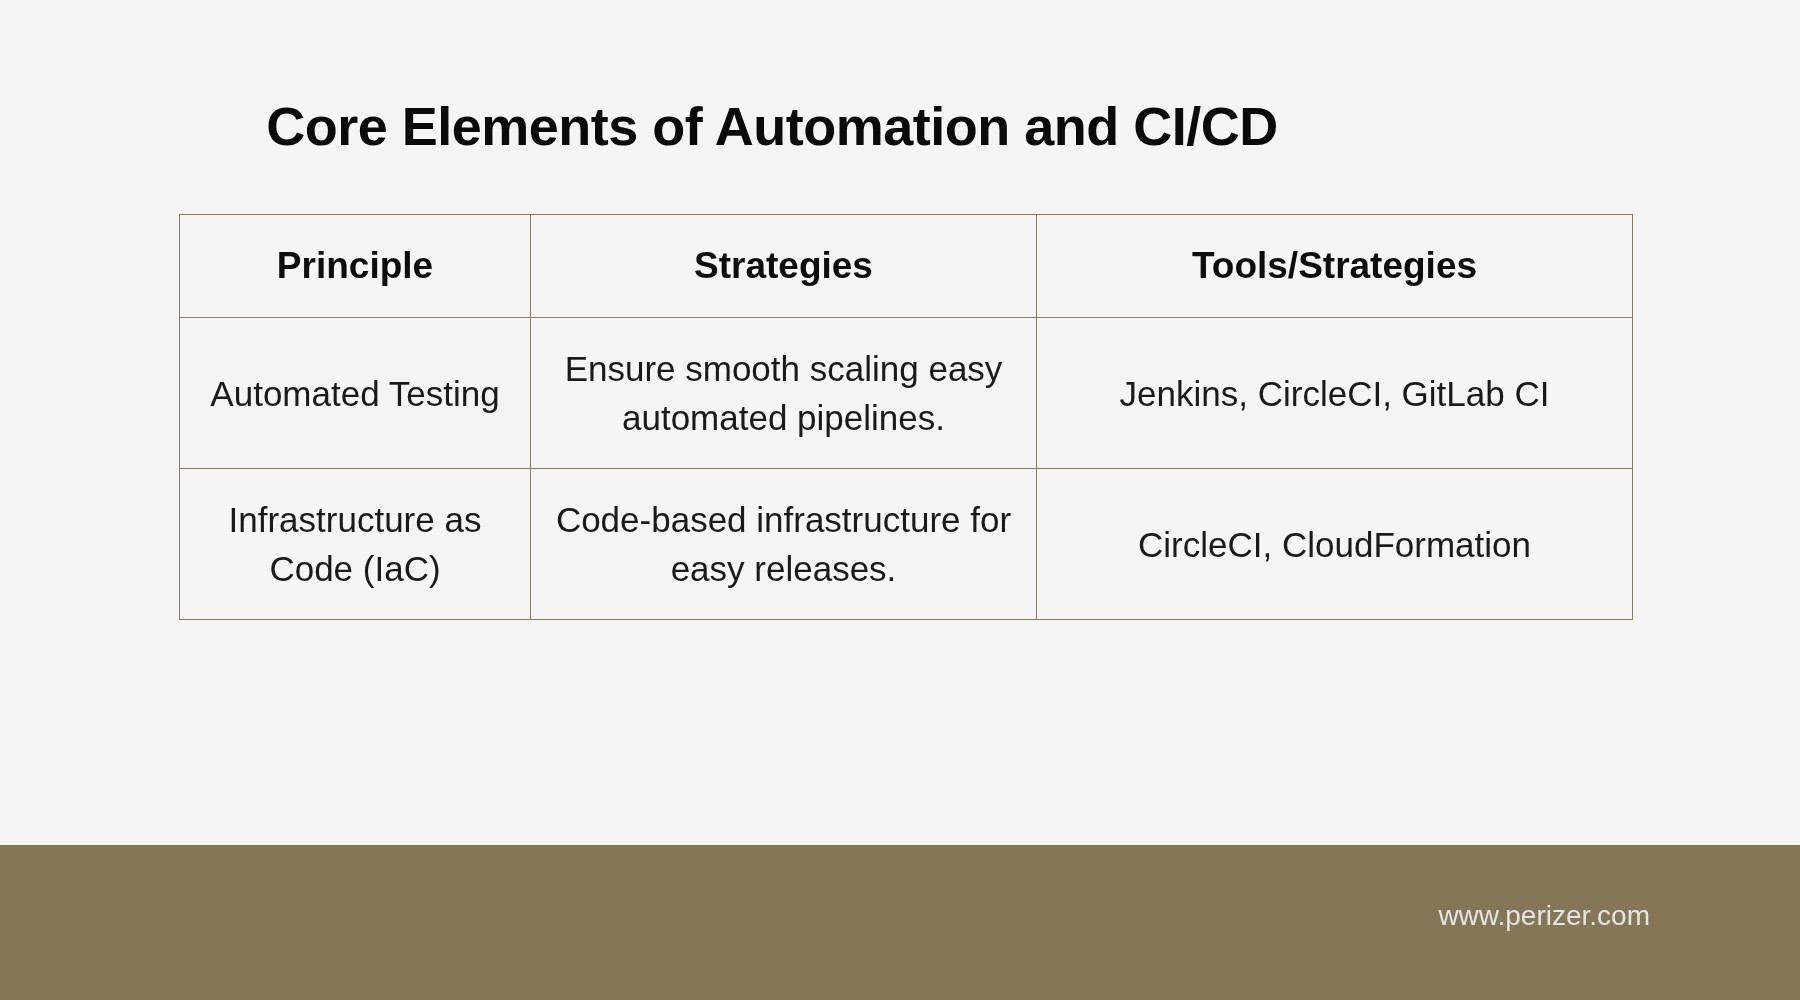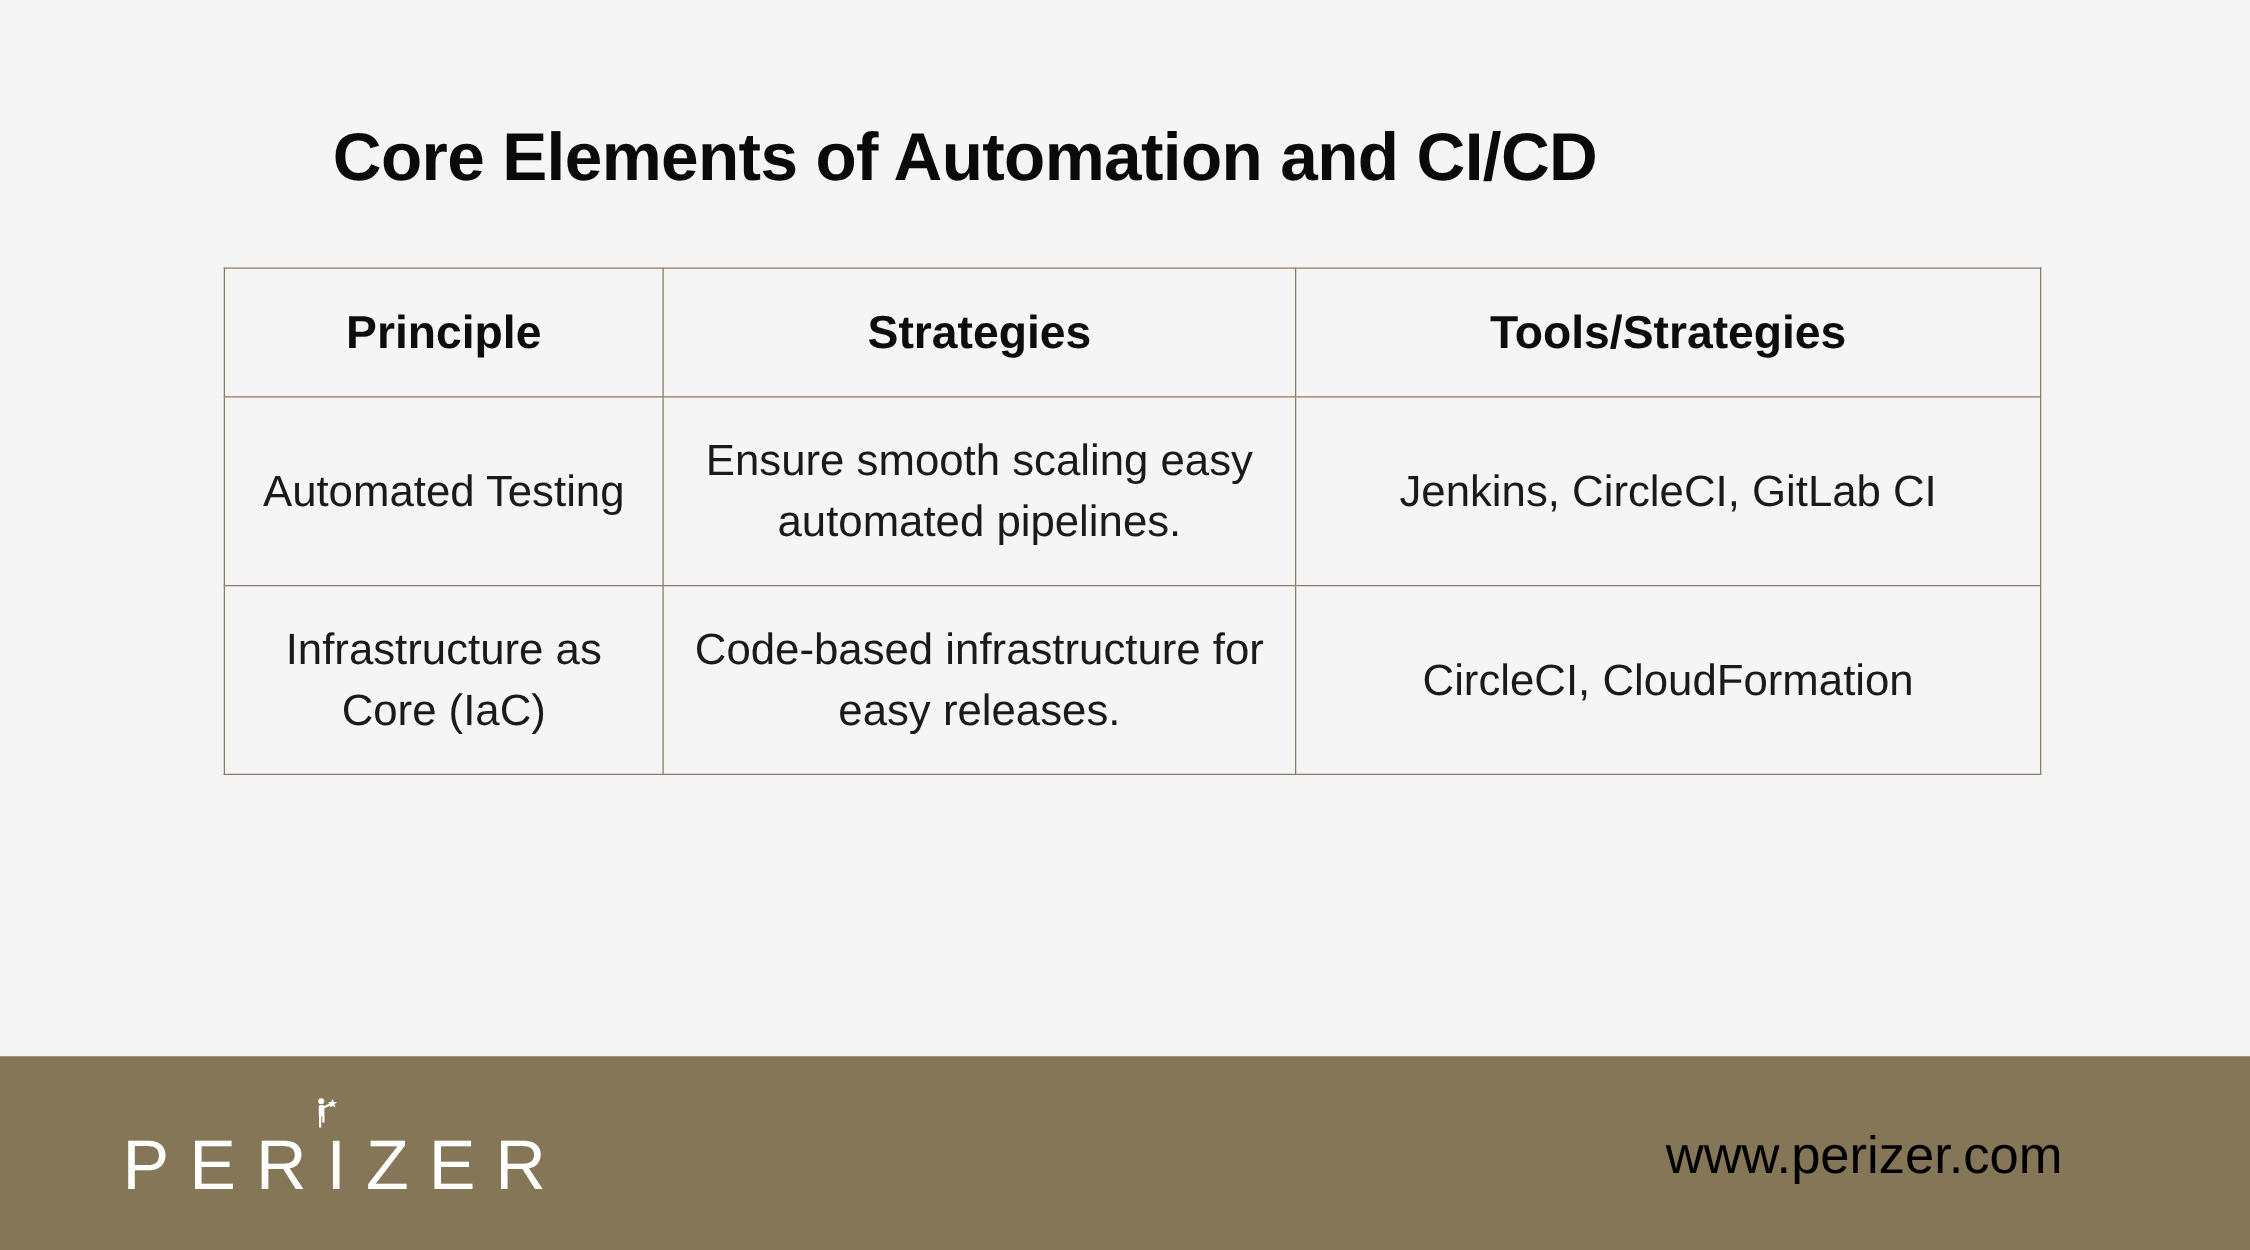--- a/index.html
+++ b/index.html
@@ -7,21 +7,21 @@
   .title { position:absolute; top:95px; left:0; width:1544px; text-align:center; font-size:54px; font-weight:bold; letter-spacing:-0.5px; color:#0a0a0a; }
   table.grid { position:absolute; left:179px; top:214px; width:1453px; border-collapse:collapse; table-layout:fixed; }
   table.grid th, table.grid td { border:1.5px solid #8b7b63; text-align:center; vertical-align:middle; padding:0 22px; }
   table.grid th { height:102px; font-size:37px; font-weight:bold; color:#0d0d0d; }
   table.grid td { height:150px; font-size:35px; font-weight:normal; line-height:49px; color:#1a1a1a; }
   col.c1 { width:351px; } col.c2 { width:506px; } col.c3 { width:596px; }
   .footer { position:absolute; left:0; top:845px; width:1800px; height:155px; background:#867658; }
   .logo { position:absolute; left:98px; top:55px; height:60px; display:flex; align-items:flex-end; }
   .logo-text { font-size:56px; font-weight:normal; color:#fff; letter-spacing:16px; line-height:1; }
   .logo-figure { position:absolute; left:153px; top:-22px; width:20px; height:28px; }
-  .url { position:absolute; right:150px; top:55px; font-size:42px; color:#000000; font-weight:normal; }
+  .url { position:absolute; right:150px; top:55px; font-size:28px; color:#e5e5e5; font-weight:normal; }
 </style>
 </head>
 <body>
 
 <div class="title">Core Elements of Automation and CI/CD</div>
 
 <table class="grid">
   <colgroup>
       <col class="c1">
       <col class="c2">
@@ -34,33 +34,22 @@
       <th>Tools/Strategies</th>
     </tr>
   </thead>
   <tbody>
     <tr>
       <td>Automated Testing</td>
       <td>Ensure smooth scaling easy automated pipelines.</td>
       <td>Jenkins, CircleCI, GitLab CI</td>
     </tr>
     <tr>
-      <td>Infrastructure as Core (IaC)</td>
+      <td>Infrastructure as Code (IaC)</td>
       <td>Code-based infrastructure for easy releases.</td>
       <td>CircleCI, CloudFormation</td>
     </tr>
   </tbody>
 </table>
 
 <div class="footer">
-  <div class="logo">
-    <span class="logo-text">PERIZER</span>
-    <svg class="logo-figure" viewBox="0 0 20 28">
-      <circle cx="6" cy="3" r="2.4" fill="#fff"></circle>
-      <rect x="4" y="6" width="4.5" height="9" rx="1.5" fill="#fff"></rect>
-      <rect x="4.2" y="14" width="1.8" height="10" fill="#fff"></rect>
-      <rect x="6.8" y="14" width="1.8" height="6" fill="#fff"></rect>
-      <line x1="8" y1="8" x2="14" y2="5" stroke="#fff" stroke-width="1.6"></line>
-      <polygon points="15,1 16,3.6 18.6,3.8 16.6,5.4 17.3,8 15,6.6 12.7,8 13.4,5.4 11.4,3.8 14,3.6" fill="#fff"></polygon>
-    </svg>
-  </div>
   <div class="url">www.perizer.com</div>
 </div>
 
 </body></html>

